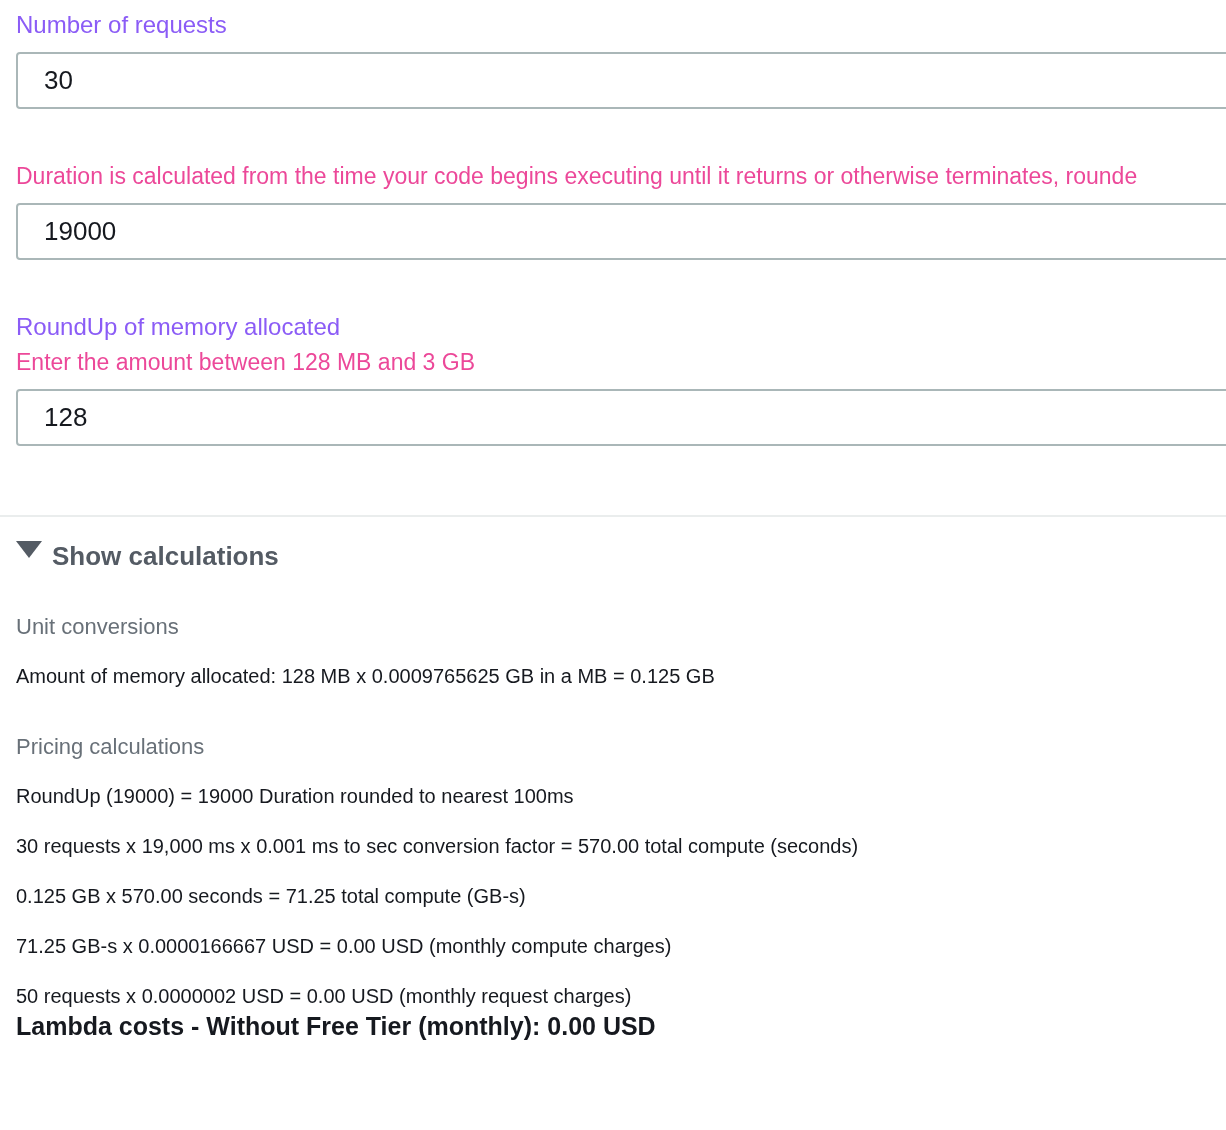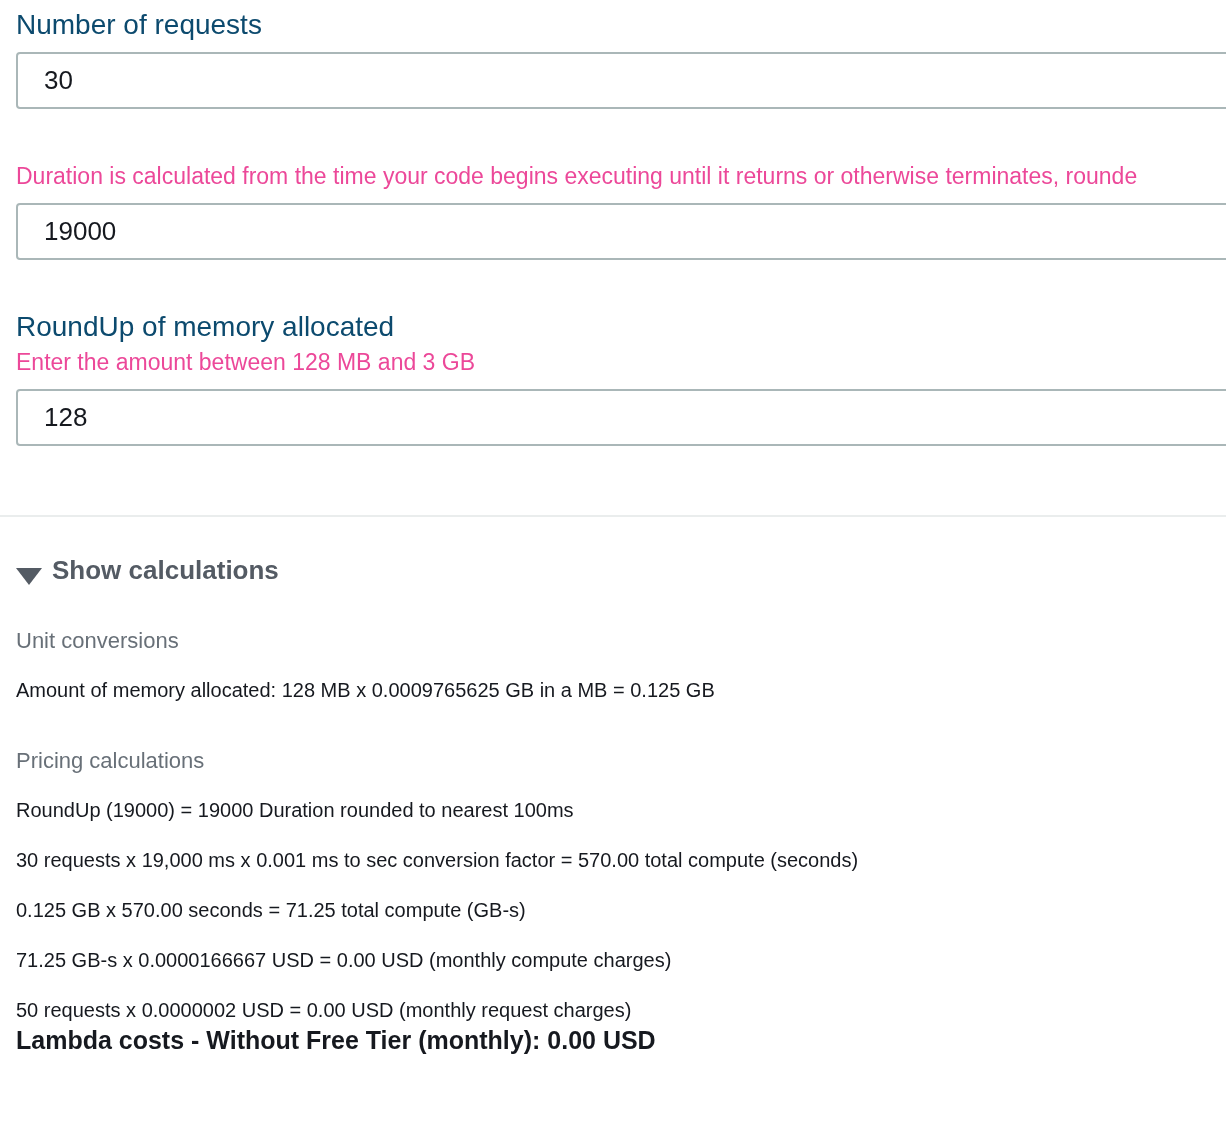--- a/index.html
+++ b/index.html
@@ -12,23 +12,23 @@
     height: 1130px;
     overflow: hidden;
     font-family: "Liberation Sans", sans-serif;
     color: #16191f;
     position: relative;
   }
   .page {
     padding: 10px 0 0 16px;
   }
   .field-label {
-    font-size: 28px;
+    font-size: 24px;
     line-height: 30px;
-    color: #0c4a6e;
+    color: #8b5cf6;
     white-space: nowrap;
   }
   .field-helper {
     font-size: 23px;
     line-height: 30px;
     color: #ec4899;
     white-space: nowrap;
     margin-top: 5px;
   }
   .text-input {
@@ -49,23 +49,23 @@
   .field + .field { margin-top: 52px; }
 
   .divider {
     width: 1226px;
     height: 2px;
     background: #eaeded;
     margin: 69px 0 0 -16px;
   }
 
   .calc-toggle {
-    margin-top: 38px;
+    margin-top: 24px;
     display: flex;
-    align-items: flex-end;
+    align-items: flex-start;
     cursor: pointer;
   }
   .caret-down {
     width: 0;
     height: 0;
     border-left: 13px solid transparent;
     border-right: 13px solid transparent;
     border-top: 17px solid #545b64;
     margin-right: 10px;
   }

